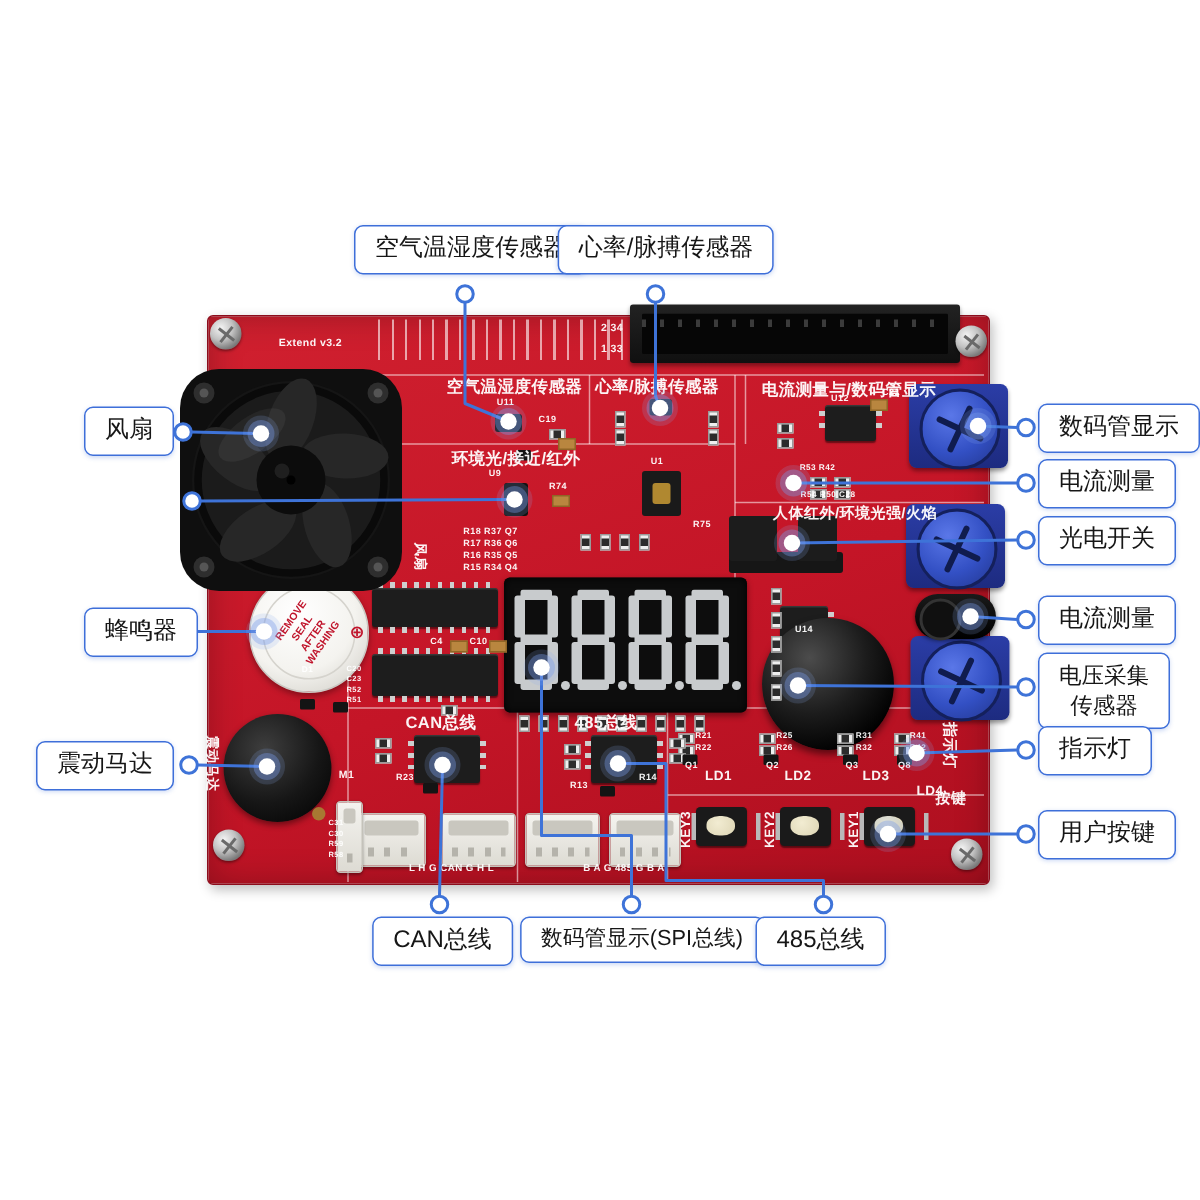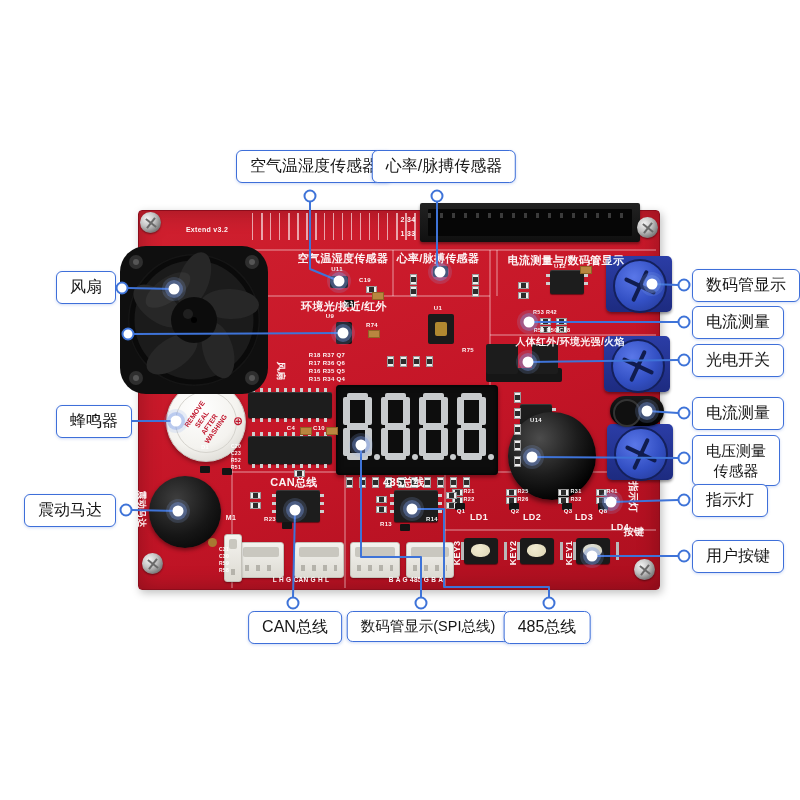--- a/index.html
+++ b/index.html
@@ -434,21 +434,21 @@
   <div id="labels">
       <div class="box" style="top: 150px; left: 314px; transform: translateX(-50%);">空气温湿度传感器</div>
       <div class="box" style="top: 150px; left: 444px; transform: translateX(-50%);">心率/脉搏传感器</div>
       <div class="box" style="top: 271px; right: 684px;">风扇</div>
       <div class="box" style="top: 405px; right: 668px;">蜂鸣器</div>
       <div class="box" style="top: 494px; right: 684px;">震动马达</div>
       <div class="box" style="top: 269px; left: 692px;">数码管显示</div>
       <div class="box" style="top: 306px; left: 692px;">电流测量</div>
       <div class="box" style="top: 344px; left: 692px;">光电开关</div>
       <div class="box" style="top: 397px; left: 692px;">电流测量</div>
-      <div class="box" style="top: 435px; left: 692px; font-size: 15px;">电压测量
+      <div class="box" style="top: 435px; left: 692px; font-size: 15px;">电压采集
 传感器</div>
       <div class="box" style="top: 484px; left: 692px;">指示灯</div>
       <div class="box" style="top: 540px; left: 692px;">用户按键</div>
       <div class="box" style="top: 611px; left: 295px; transform: translateX(-50%);">CAN总线</div>
       <div class="box" style="top: 611px; left: 428px; transform: translateX(-50%); font-size: 14.5px;">数码管显示(SPI总线)</div>
       <div class="box" style="top: 611px; left: 547px; transform: translateX(-50%);">485总线</div>
     </div>
 </div>
 
 </body></html>

